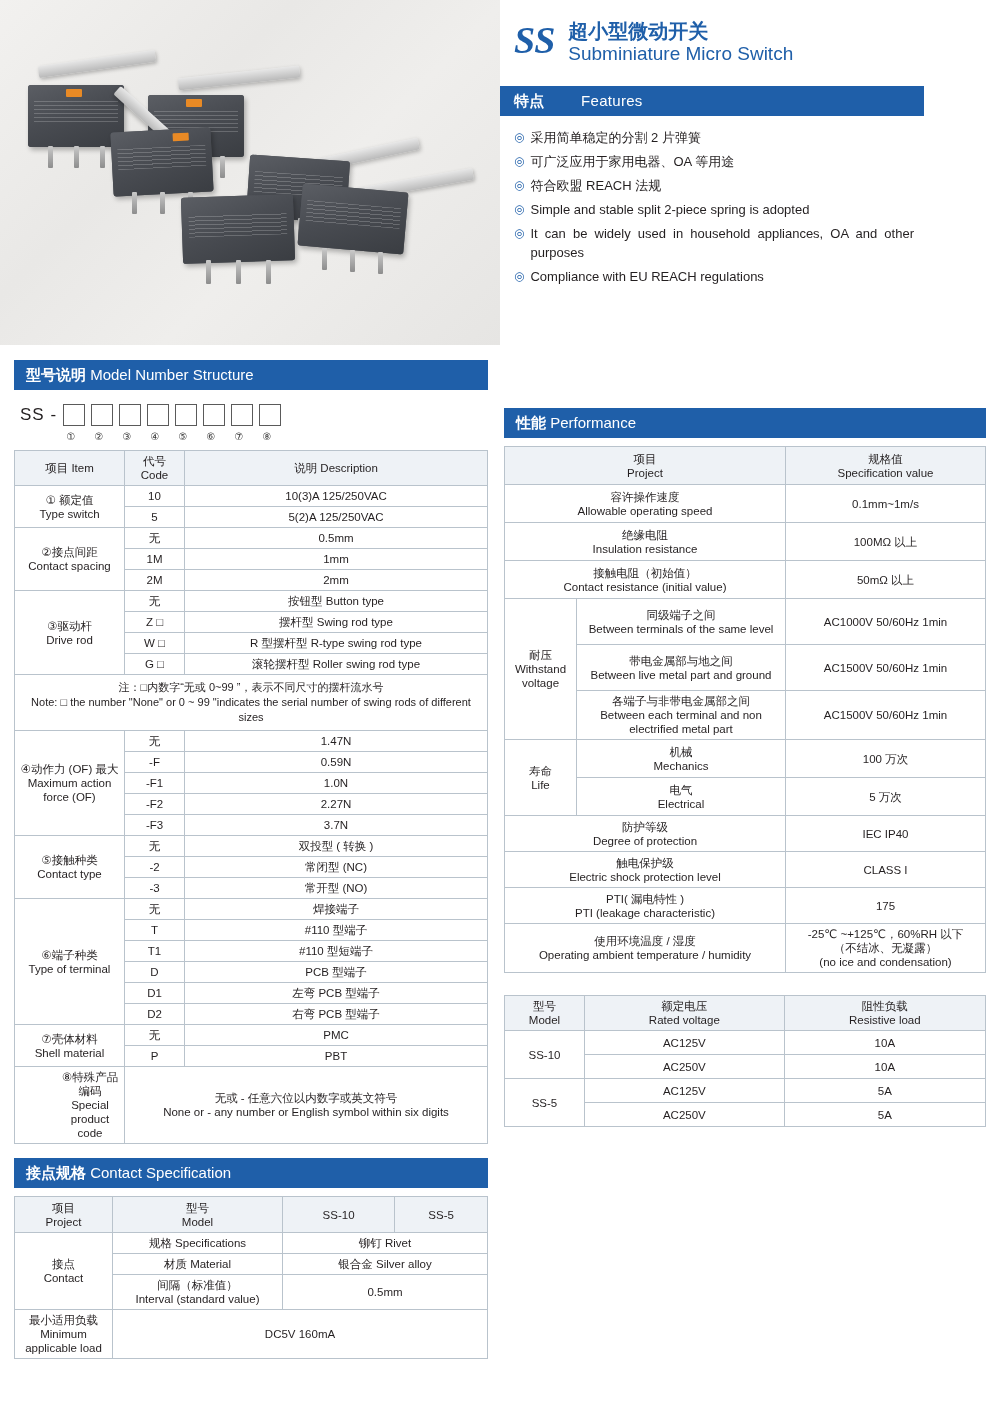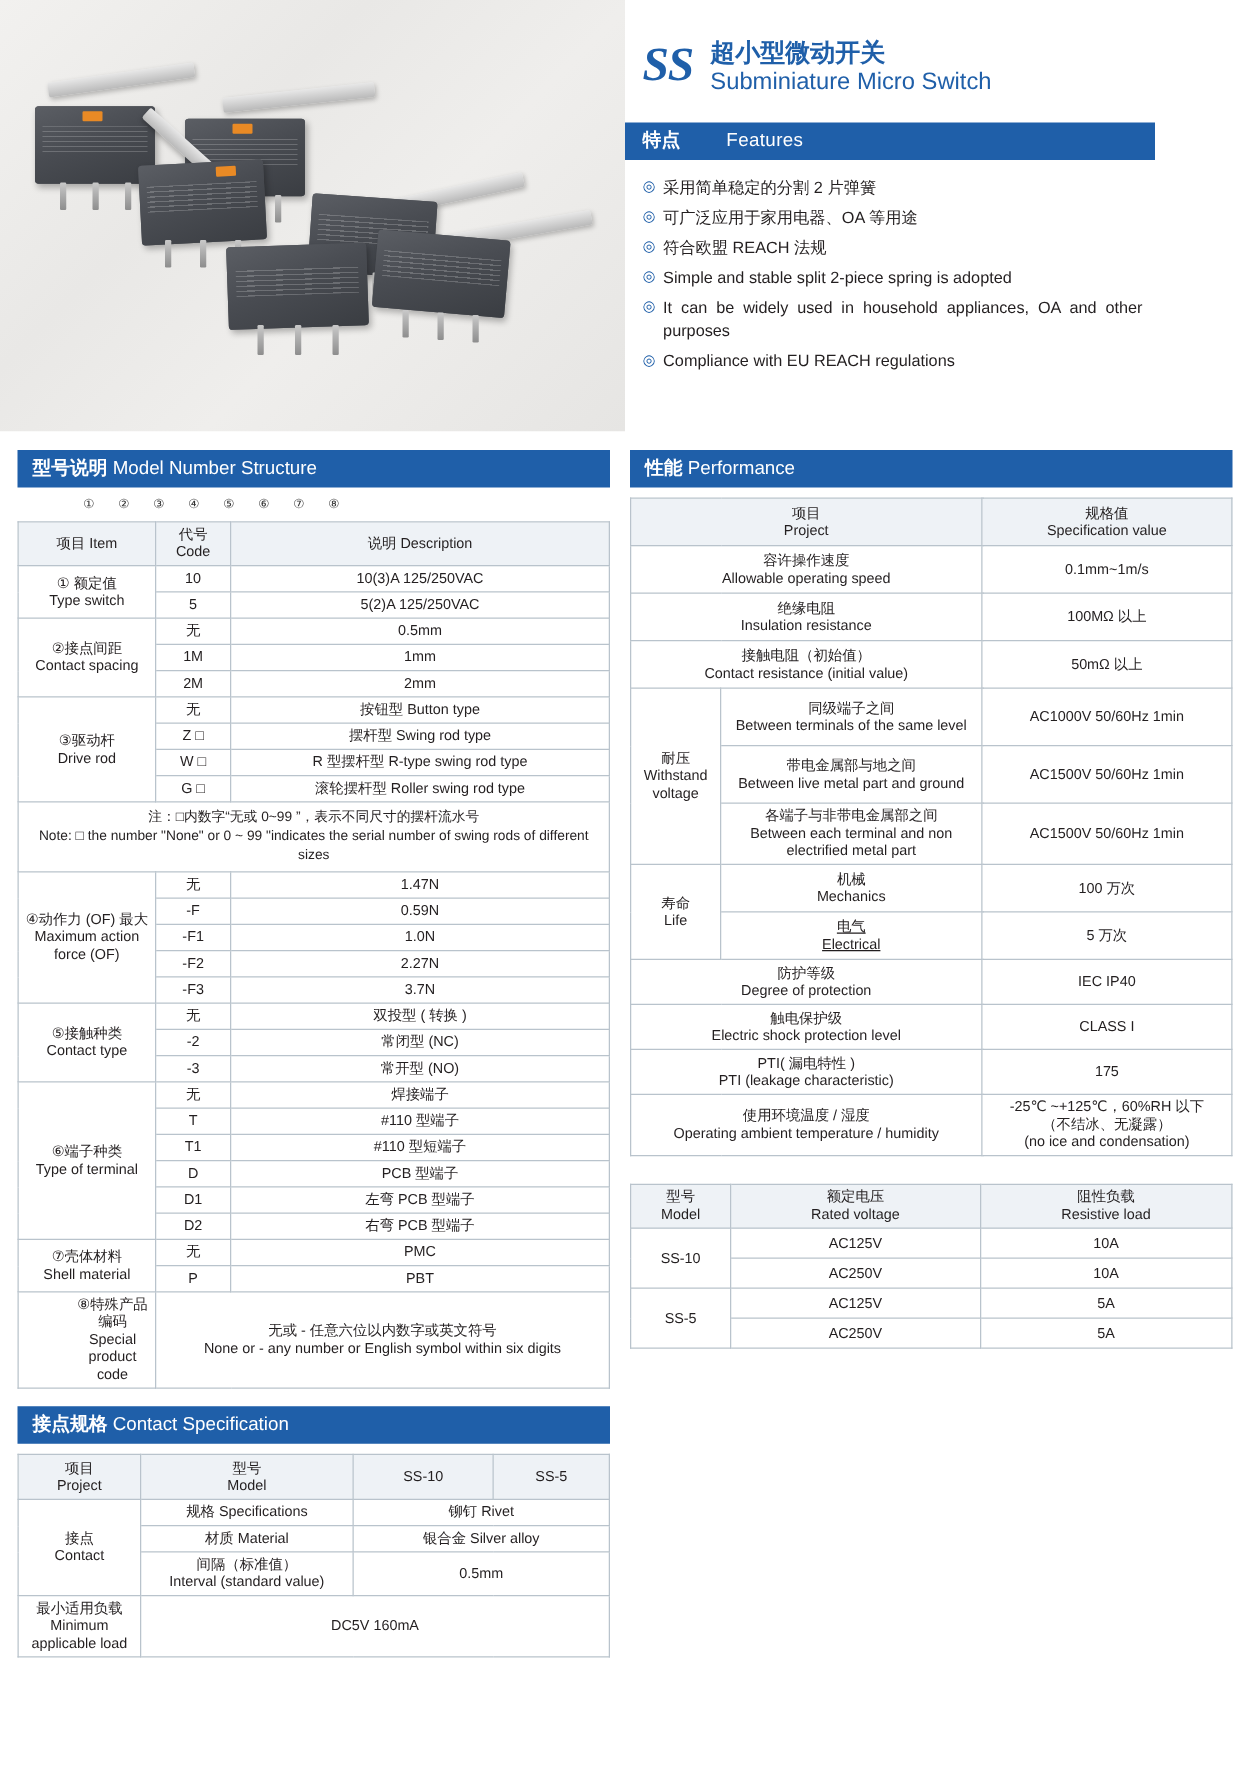--- a/index.html
+++ b/index.html
@@ -26,21 +26,21 @@
   .sw .body { position:absolute; inset:0; border-radius:3px;
     background:linear-gradient(160deg,#5b5e64 0%,#494c52 45%,#3a3d42 100%); }
   .sw .lbl { position:absolute; left:6%; top:26%; width:88%; height:34%;
     background:repeating-linear-gradient(0deg,rgba(255,255,255,0.30) 0px,rgba(255,255,255,0.30) 1px,transparent 1px,transparent 4px);
     opacity:.65; }
   .sw .orange { position:absolute; width:16%; height:13%; background:#e98a25; top:6%; left:40%; border-radius:1px;}
   .lever { position:absolute; background:linear-gradient(180deg,#e7e7e7,#b9b9b9);
     border-radius:2px; box-shadow:1px 2px 4px rgba(0,0,0,0.25); }
   .pin { position:absolute; width:5px; background:linear-gradient(180deg,#c9c9c9,#8d8d8d); border-radius:1px;}
 
-  .header-right { width:424px; padding:22px 0 0 0; }
+  .header-right { width:424px; padding:10px 0 0 0; }
   .title-row { display:flex; align-items:flex-start; padding:10px 0 0 14px; }
   .ss-logo { font-size:38px; font-weight:bold; color:#1f5fa9; letter-spacing:-1px;
     font-family:"Liberation Serif","DejaVu Serif",serif; font-style:italic; line-height:40px;}
   .title-cn { font-size:20px; color:#1f5fa9; font-weight:bold; line-height:22px; }
   .title-en { font-size:19px; color:#1f5fa9; line-height:24px; }
   .title-texts { margin-left:14px; }
 
   .bar {
     background:#1f5fa9; color:#fff; height:30px; line-height:30px;
     font-size:15px; padding-left:14px; font-weight:bold; letter-spacing:.3px;
@@ -48,21 +48,21 @@
   .bar .en { font-weight:normal;margin-left:32px; }
   .feat-list { padding:12px 10px 0 14px; }
   .feat-item { display:flex; margin-bottom:5px; font-size:13px; line-height:19px; }
   .feat-mark { color:#1f5fa9; margin-right:6px; font-size:12px; line-height:19px;}
   .feat-text { flex:1; }
   .justify { text-align:justify; }
 
   
   .cols { display:flex; padding:0 14px; gap:16px; }
   .col-left { width:474px; }
-  .col-right { width:482px; }
+  .col-right { width:482px;margin-top:48px; }
 
   .sec-bar {
     background:#1f5fa9; color:#fff; height:30px; line-height:30px;
     font-size:15px; padding-left:12px; font-weight:bold; margin-bottom:8px;
   }
   .sec-bar .en { font-weight:normal; }
 
   table { border-collapse:collapse; width:100%; font-size:11.5px; }
   td, th { border:1px solid #b9c3cc; text-align:center; vertical-align:middle; padding:3px 2px; line-height:14px; }
   .hdr { background:#eef2f6; font-weight:normal; }
@@ -193,20 +193,33 @@
 
   <div class="cols">
 
     <div class="col-left">
 
       <div class="sec-bar">
         <span>型号说明</span>
         <span class="en">Model Number Structure</span>
       </div>
 
+      <div class="codebox">
+        <div class="ss">SS -</div>
+        <div class="sqrow">
+          <div class="sq"></div>
+          <div class="sq"></div>
+          <div class="sq"></div>
+          <div class="sq"></div>
+          <div class="sq"></div>
+          <div class="sq"></div>
+          <div class="sq"></div>
+          <div class="sq"></div>
+        </div>
+      </div>
       <div class="numrow">
         <div class="num">①</div>
         <div class="num">②</div>
         <div class="num">③</div>
         <div class="num">④</div>
         <div class="num">⑤</div>
         <div class="num">⑥</div>
         <div class="num">⑦</div>
         <div class="num">⑧</div>
       </div>
@@ -504,21 +517,21 @@
             <div>寿命</div>
             <div>Life</div>
           </td>
           <td colspan="2" style="height:38px;">
             <div>机械</div>
             <div>Mechanics</div>
           </td>
           <td>100 万次</td>
         </tr>
         <tr>
-          <td colspan="2" style="height:38px;text-decoration:underline;">
+          <td colspan="2" style="height:38px;">
             <div>电气</div>
             <div>Electrical</div>
           </td>
           <td>5 万次</td>
         </tr>
 
         <tr>
           <td colspan="3" style="height:36px;">
             <div>防护等级</div>
             <div>Degree of protection</div>

